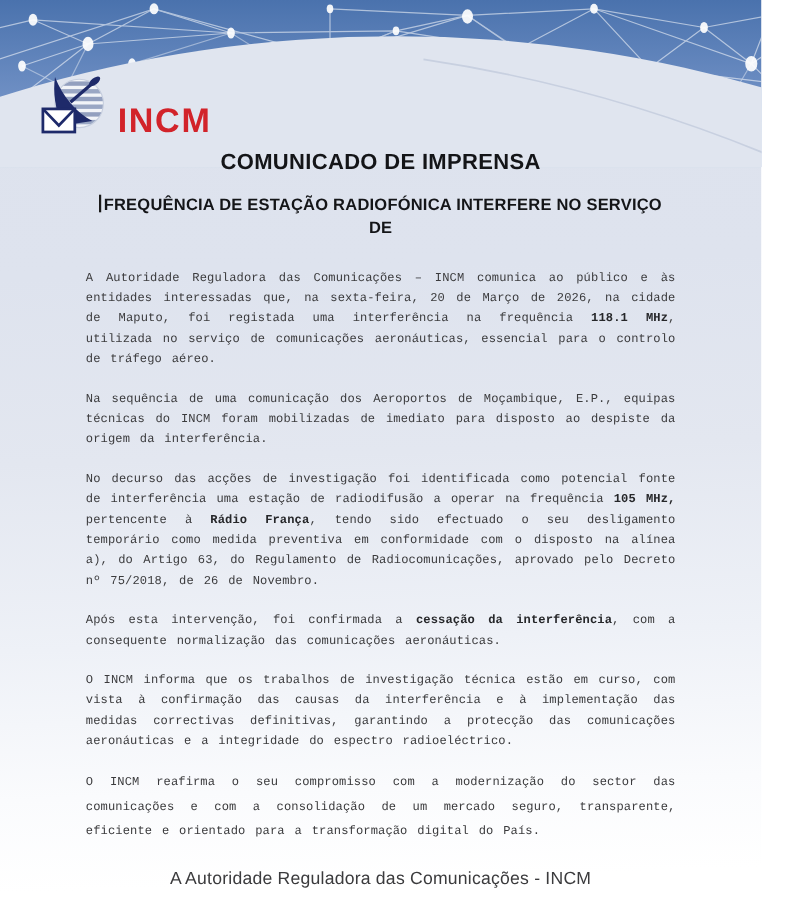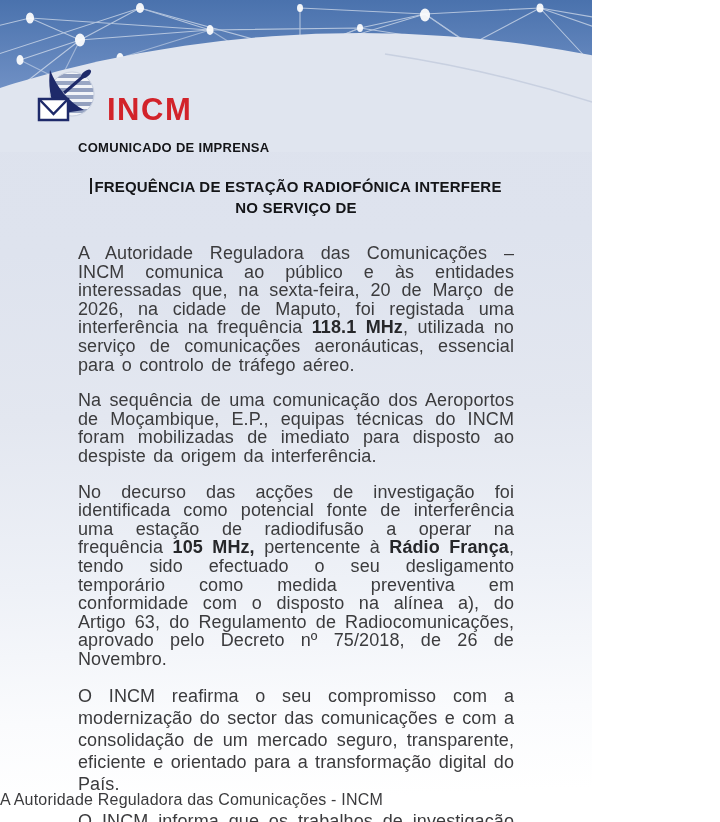--- a/index.html
+++ b/index.html
@@ -1,49 +1,49 @@
 <!DOCTYPE html>
 <html><head>
 <meta charset="utf-8">
 <style>
   html,body{margin:0;padding:0;background:#fff;}
   .page{
-    position:relative;width:592px;height:822px;overflow:hidden;
+    position:relative;width:692px;height:822px;overflow:hidden;
     background:linear-gradient(178deg,#dde2ed 0%,#dee3ee 30%,#e3e7f0 50%,#eef1f7 70%,#fafbfd 86%,#ffffff 96%);
     font-family:"Liberation Sans",sans-serif;color:#3b3b3d;
   }
   .header-graphic{position:absolute;top:0;left:0;display:block;}
   .logo{position:absolute;left:36px;top:66px;display:flex;align-items:flex-end;gap:7px;}
   .logo-mark{display:block;}
   .logo-text{
     color:#d2232a;font-weight:bold;font-size:31px;line-height:1;
     letter-spacing:1.5px;padding-bottom:3px;
   }
   .content{position:absolute;inset:0;padding:140px 78px 0;}
   .kicker{
-    text-align:left;font-size:13px;font-weight:bold;color:#141518;
+    text-align:center;font-size:20px;font-weight:bold;color:#141518;
     letter-spacing:.3px;line-height:16px;margin:0 0 20px;
   }
   .headline{
     text-align:center;font-size:15px;font-weight:bold;color:#141518;
     line-height:21px;margin:16px 0 26px;letter-spacing:.2px;
   }
   .cursor{display:inline-block;width:2px;height:16px;background:#1a1a1a;
     vertical-align:-2px;margin-right:2px;}
   .date-line{font-size:16px;margin:0 0 13px;}
   .date-line b{color:#232427;}
   .para{
-    font-size:18px;line-height:18.6px;text-align:justify;
-    margin:0 0 17px;word-spacing:2.2px;letter-spacing:.1px;color:#3b3b3d;
+    font-size:11px;line-height:18.6px;text-align:justify;
+    margin:0 0 17px;word-spacing:2.2px;letter-spacing:.1px;color:#3b3b3d;font-family:Liberation Mono, monospace;
   }
   .para b{color:#26272a;}
   .para.closing{line-height:22px;}
   .signature{
     position:absolute;left:0;right:0;bottom:13px;margin:0;
-    text-align:left;font-size:16px;color:#3b3b3d;letter-spacing:.2px;
+    text-align:center;font-size:16px;color:#3b3b3d;letter-spacing:.2px;
   }
 </style>
 </head>
 <body>
 
 <div class="page">
 
   <svg class="header-graphic" width="720" height="152" viewBox="0 0 720 152" aria-hidden="true">
     <defs>
       <linearGradient id="sky" x1="0" y1="0" x2="0" y2="1">
@@ -129,21 +129,22 @@
     <p class="headline"><span class="cursor"></span><span>FREQUÊNCIA DE ESTAÇÃO RADIOFÓNICA INTERFERE NO SERVIÇO DE</span><br>
     </p>
 
 
     <p class="para"><span>A Autoridade Reguladora das Comunicações – INCM comunica ao público e às entidades interessadas que, na sexta-feira, 20 de Março de 2026, na cidade de Maputo, foi registada uma interferência na frequência </span><b>118.1 MHz</b><span>, utilizada no serviço de comunicações aeronáuticas, essencial para o controlo de tráfego aéreo.</span></p>
 
     <p class="para"><span>Na sequência de uma comunicação dos Aeroportos de Moçambique, E.P., equipas técnicas do INCM foram mobilizadas de imediato para disposto ao despiste da origem da interferência.</span></p>
 
     <p class="para"><span>No decurso das acções de investigação foi identificada como potencial fonte de interferência uma estação de radiodifusão a operar na frequência </span><b>105 MHz,</b><span> pertencente à </span><b>Rádio França</b><span>, tendo sido efectuado o seu desligamento temporário como medida preventiva em conformidade com o disposto na alínea a), do Artigo 63, do Regulamento de Radiocomunicações, aprovado pelo Decreto nº 75/2018, de 26 de Novembro.</span></p>
 
+    <p class="para"><span>Após esta intervenção, foi confirmada a </span><b>cessação da interferência</b><span>, com a consequente normalização das comunicações aeronáuticas.</span></p>
+
+    <p class="para"><span>O INCM informa que os trabalhos de investigação técnica estão em curso, com vista à confirmação das causas da interferência e à implementação das medidas correctivas definitivas, garantindo a protecção das comunicações aeronáuticas e a integridade do espectro radioeléctrico.</span></p>
 
     <p class="para closing"><span>O INCM reafirma o seu compromisso com a modernização do sector das comunicações e com a consolidação de um mercado seguro, transparente, eficiente e orientado para a transformação digital do País.</span></p>
-
-    <p class="para"><span>O INCM informa que os trabalhos de investigação técnica estão em curso, com vista à confirmação das causas da interferência e à implementação das medidas correctivas definitivas, garantindo a protecção das comunicações aeronáuticas e a integridade do espectro radioeléctrico.</span></p>
 
     <p class="signature">A Autoridade Reguladora das Comunicações - INCM</p>
 
   </div>
 </div>
 
 </body></html>

